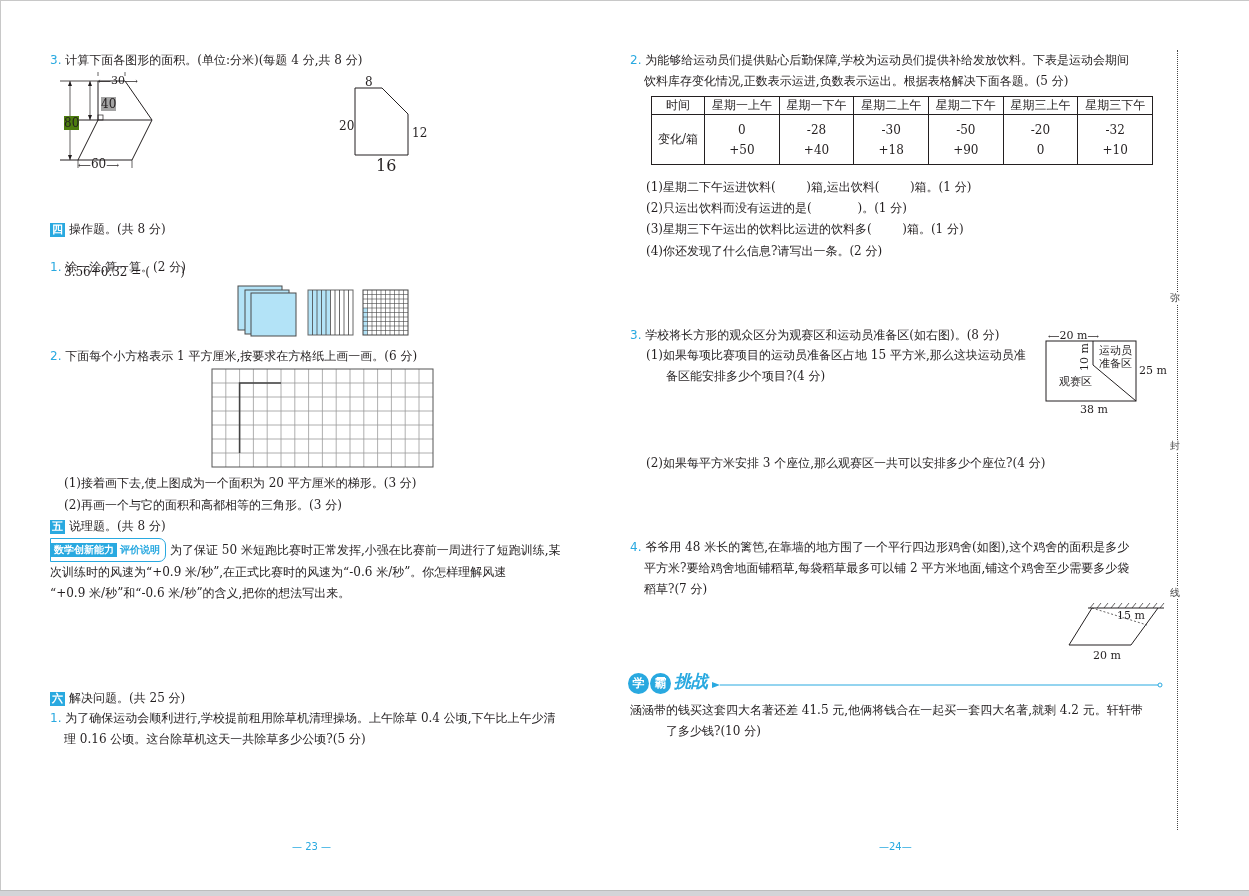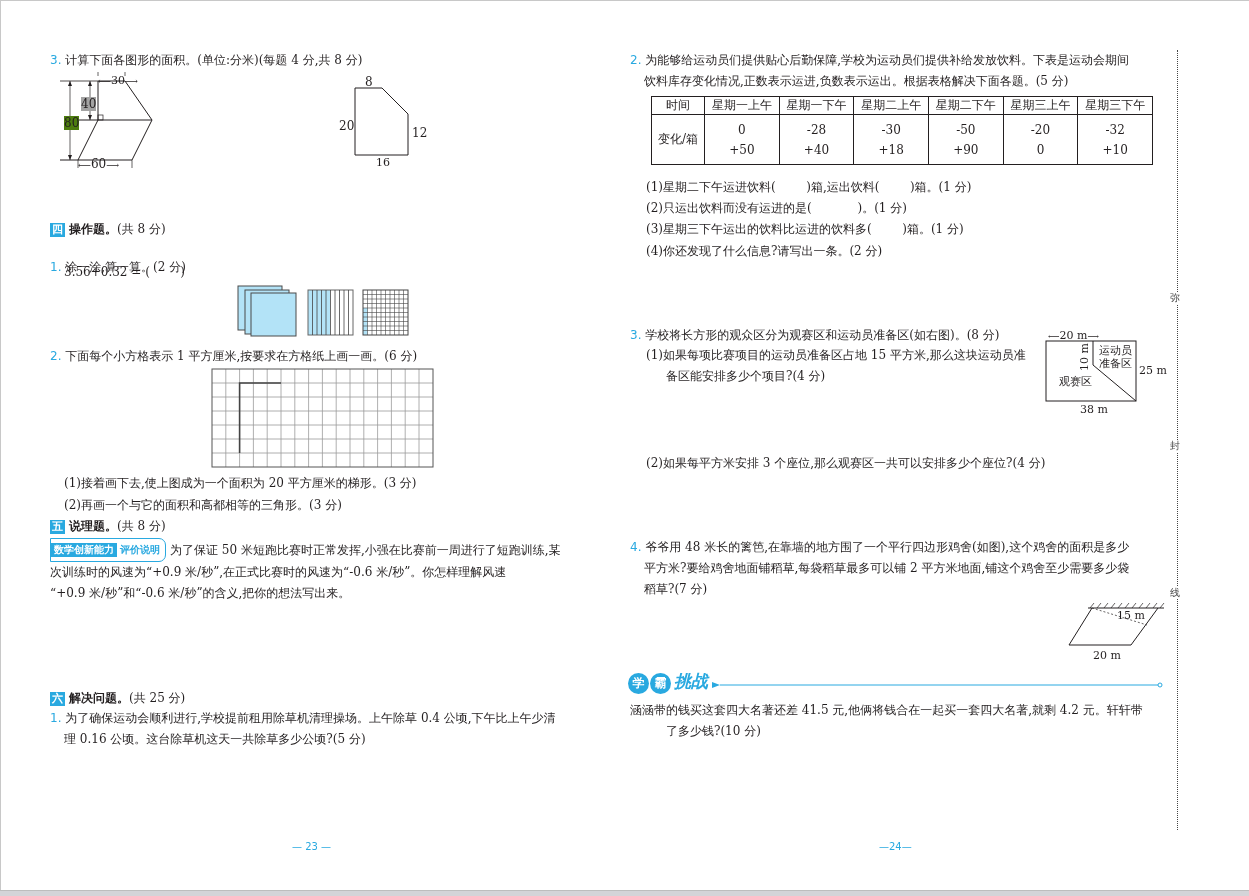--- a/index.html
+++ b/index.html
@@ -5,21 +5,21 @@
   * { box-sizing: border-box; margin: 0; padding: 0; }
   html, body { width: 1249px; height: 896px; overflow: hidden; background: #ffffff; }
   body { font-family: "DejaVu Serif", "Liberation Serif", serif; color: #231f20; font-size: 12px; position: relative; }
   .frame { position: absolute; left: 0; top: 0; width: 1249px; height: 890px; border-top: 1px solid #c8c8c8; border-left: 1px solid #c8c8c8; }
   .bottom-bar { position: absolute; left: 0; top: 890px; width: 1249px; height: 6px; background: #d4d4d8; border-top: 1px solid #bdbdbd; }
   .abs { position: absolute; white-space: nowrap; }
   .qnum { color: #29a9e0; font-family: "DejaVu Sans", sans-serif; font-size: 12px; }
   .line { position: absolute; font-size: 12px; line-height: 16px; white-space: nowrap; }
   .para { position: absolute; font-size: 12px; line-height: 21px; }
   .sec-badge { display: inline-block; background: #29a9e0; color: #fff; font-family: "DejaVu Sans", sans-serif; font-size: 11px; padding: 0 2px; line-height: 14px; margin-right: 4px; font-weight: bold; }
-  .sec-title { font-family: "DejaVu Sans", sans-serif; font-weight: bold; }
+  .sec-title { font-family: "DejaVu Sans", sans-serif; font-weight: normal; }
   .tag-wrap { display: inline-flex; align-items: center; border: 1px solid #29a9e0; border-radius: 0 7px 7px 0; height: 24px; vertical-align: middle; margin-right: 4px; overflow: hidden; }
   .tag-a { background: #29a9e0; color: #fff; font-family: "DejaVu Sans", sans-serif; font-size: 10px; padding: 0 3px; line-height: 14px; font-weight: bold; }
   .tag-b { color: #29a9e0; font-family: "DejaVu Sans", sans-serif; font-size: 10px; padding: 0 5px 0 3px; line-height: 14px; font-weight: bold; }
   table.data { position: absolute; border-collapse: collapse; font-size: 12px; }
   table.data td { border: 1px solid #231f20; text-align: center; padding: 0 4px; }
   .page-num { position: absolute; color: #29a9e0; font-family: "DejaVu Sans", sans-serif; font-size: 10px; }
   .cut-line { position: absolute; left: 1177px; top: 50px; width: 0; height: 780px; border-left: 1px dotted #444; }
   .cut-char { position: absolute; left: 1170px; font-size: 10px; color: #444; background: #fff; line-height: 12px; }
   svg { position: absolute; overflow: visible; }
   .xueba { position: absolute; left: 628px; top: 670px; font-family: "DejaVu Sans", sans-serif; font-weight: bold; }
@@ -65,33 +65,33 @@
 
     <line x1="38" y1="0" x2="38" y2="4" stroke="#231f20" stroke-width="0.7"></line>
     <line x1="65" y1="0" x2="65" y2="4" stroke="#231f20" stroke-width="0.7"></line>
 
     <line x1="18" y1="88" x2="18" y2="96" stroke="#231f20" stroke-width="0.7"></line>
     <line x1="72" y1="88" x2="72" y2="96" stroke="#231f20" stroke-width="0.7"></line>
   </svg>
   <div class="abs" style="left:98px; top:74px; font-size:11px;">
     <span style="font-size:9px;">⟵</span><span>30</span><span style="font-size:9px;">⟶</span>
   </div>
-  <div class="abs" style="left:81px; top:97px; font-size:12px; background:#a3a3a3;">40</div>
+  <div class="abs" style="left:101px; top:97px; font-size:12px; background:#a3a3a3;">40</div>
   <div class="abs" style="left:64px; top:116px; font-size:12px; background:#4d7c0f;">80</div>
   <div class="abs" style="left:78px; top:157px; font-size:12px;">
     <span style="font-size:9px;">⟵</span><span>60</span><span style="font-size:9px;">⟶</span>
   </div>
 
   <svg style="left:355px; top:88px;" width="60" height="70">
     <polyline points="0,0 27,0 53,26 53,67 0,67 0,0" fill="none" stroke="#231f20" stroke-width="1"></polyline>
   </svg>
   <div class="abs" style="left:365px; top:75px; font-size:12px;">8</div>
   <div class="abs" style="left:339px; top:119px; font-size:12px;">20</div>
   <div class="abs" style="left:412px; top:126px; font-size:12px;">12</div>
-  <div class="abs" style="left:376px; top:156px; font-size:11px;">16</div>
+  <div class="abs" style="left:376px; top:156px; font-size:16px;">16</div>
 
   <div class="line" style="left:50px; top:221px;">
     <span class="sec-badge">四</span><span class="sec-title">操作题。</span><span>(共 8 分)</span>
   </div>
   <div class="line" style="left:50px; top:243px;margin-top:16px;">
     <span class="qnum">1.</span>
     <span>涂一涂,算一算。(2 分)</span>
   </div>
   <div class="line" style="left:64px; top:264px; white-space:pre;">3.56+0.32 = (        )</div>
 

